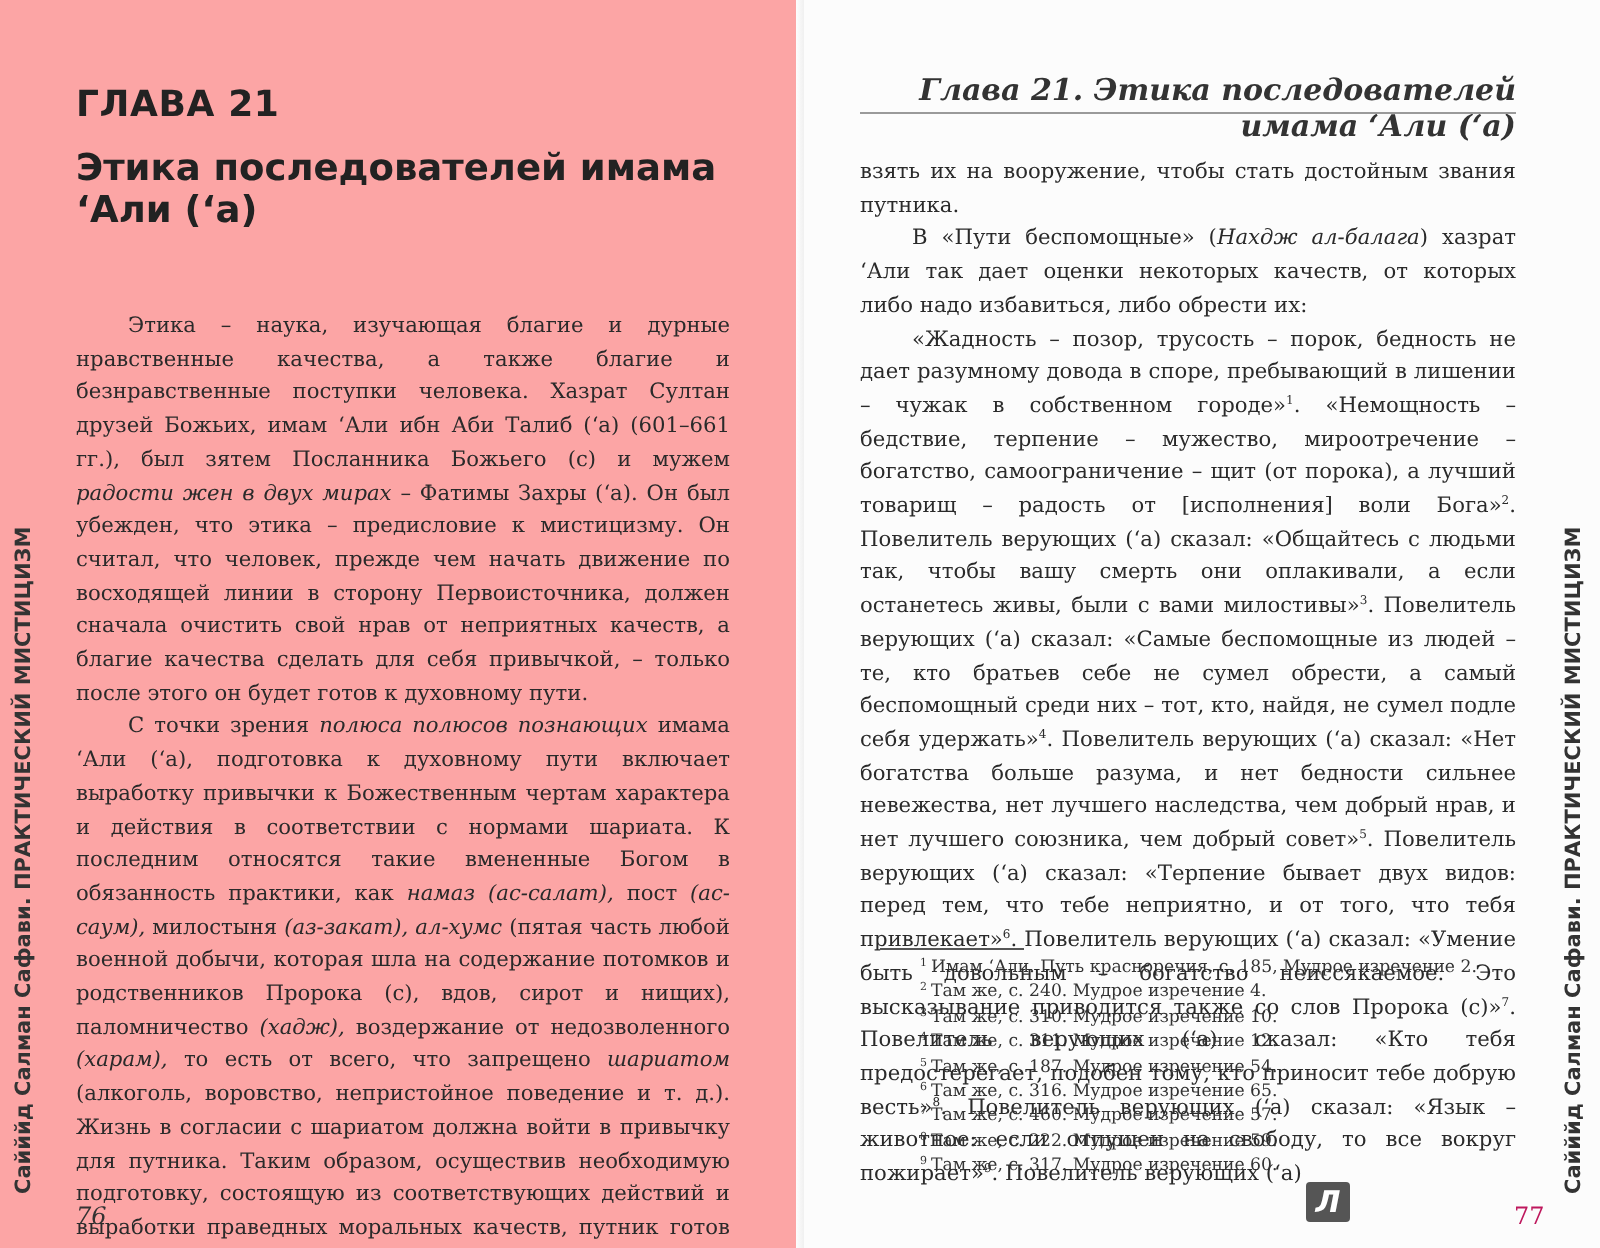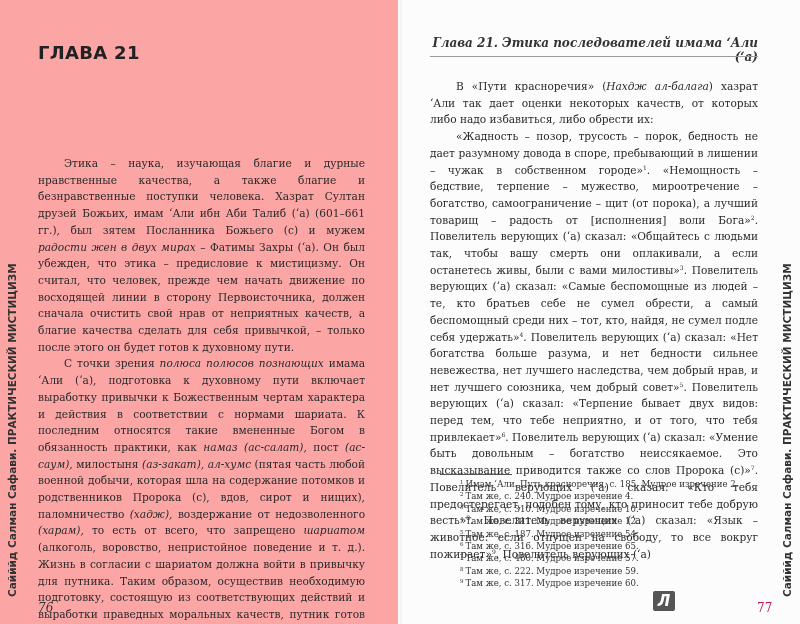--- a/index.html
+++ b/index.html
@@ -48,21 +48,21 @@
     .text p { margin: 0; text-indent: 26px; }
     .text p.noindent { text-indent: 0; }
     .text i { }
     .text sup { font-size: 6px; line-height: 0; vertical-align: 4px; }
     .left-body { left: 38px; top: 155px; width: 327px; }
     .right-body { left: 430px; top: 78px; width: 328px; }
 
     .running-head {
       position: absolute; left: 430px; top: 36px; width: 328px;
       text-align: right;
-      font-style: italic; font-weight: bold; font-size: 12px; color: #333;
+      font-style: italic; font-weight: bold; font-size: 15px; color: #333;
     }
     .head-rule {
       position: absolute; left: 430px; top: 56px; width: 328px; height: 1px;
       background: #9a9a9a;
     }
     .fn-rule {
       position: absolute; left: 440px; top: 474px; width: 72px; height: 1px;
       background: #555;
     }
     .footnotes {
@@ -85,39 +85,41 @@
       font-size: 15px; line-height: 20px; text-align: center; font-style: italic;
     }
   </style>
 </head>
 <body>
 
 <div class="spread">
 
   <div class="page page-left">
     <div class="chapter-label">ГЛАВА 21</div>
+    <div class="chapter-title">Этика последователей имама ‘Али (‘а)</div>
 
     <div class="text left-body">
       <p><span>Этика – наука, изучающая благие и дурные нравственные качества, а также благие и безнравственные поступки человека. Хазрат Султан друзей Божьих, имам ‘Али ибн Аби Талиб (‘а) (601–661 гг.), был зятем Посланника Божьего (с) и мужем </span><i>радости жен в двух мирах</i><span> – Фатимы Захры (‘а). Он был убежден, что этика – предисловие к мистицизму. Он считал, что человек, прежде чем начать движение по восходящей линии в сторону Первоисточника, должен сначала очистить свой нрав от неприятных качеств, а благие качества сделать для себя привычкой, – только после этого он будет готов к духовному пути.</span></p>
       <p><span>С точки зрения </span><i>полюса полюсов познающих</i><span> имама ‘Али (‘а), подготовка к духовному пути включает выработку привычки к Божественным чертам характера и действия в соответствии с нормами шариата. К последним относятся такие вмененные Богом в обязанность практики, как </span><i>намаз (ас-салат),</i><span> пост </span><i>(ас-саум),</i><span> милостыня </span><i>(аз-закат), ал-хумс</i><span> (пятая часть любой военной добычи, которая шла на содержание потомков и родственников Пророка (с), вдов, сирот и нищих), паломничество </span><i>(хадж),</i><span> воздержание от недозволенного </span><i>(харам),</i><span> то есть от всего, что запрещено </span><i>шариатом</i><span> (алкоголь, воровство, непристойное поведение и т. д.). Жизнь в согласии с шариатом должна войти в привычку для путника. Таким образом, осуществив необходимую подготовку, состоящую из соответствующих действий и выработки праведных моральных качеств, путник готов вступить на Путь и преодолеть все духовные стоянки, поскольку взгляд хазрата ‘Али (‘а) на вопрос этики – суфийский.</span></p>
 
     </div>
 
     <div class="page-num page-num-left">76</div>
   </div>
 
   <div class="gutter"></div>
 
   <div class="page page-right"></div>
 
   <div class="running-head">Глава 21. Этика последователей имама ‘Али (‘а)</div>
   <div class="head-rule"></div>
 
   <div class="text right-body">
-    <p><span>В «Пути красноречия» (</span><i>Нахдж ал-балага</i><span>) хазрат ‘Али так дает оценки некоторых качеств, от которых либо надо избавиться, либо обрести их:</span></p>
+    <p class="noindent">взять их на вооружение, чтобы стать достойным звания путника.</p>
+    <p><span>В «Пути беспомощные» (</span><i>Нахдж ал-балага</i><span>) хазрат ‘Али так дает оценки некоторых качеств, от которых либо надо избавиться, либо обрести их:</span></p>
     <p><span>«Жадность – позор, трусость – порок, бедность не дает разумному довода в споре, пребывающий в лишении – чужак в собственном городе»</span><sup>1</sup><span>. «Немощность – бедствие, терпение – мужество, мироотречение – богатство, самоограничение – щит (от порока), а лучший товарищ – радость от [исполнения] воли Бога»</span><sup>2</sup><span>. Повелитель верующих (‘а) сказал: «Общайтесь с людьми так, чтобы вашу смерть они оплакивали, а если останетесь живы, были с вами милостивы»</span><sup>3</sup><span>. Повелитель верующих (‘а) сказал: «Самые беспомощные из людей – те, кто братьев себе не сумел обрести, а самый беспомощный среди них – тот, кто, найдя, не сумел подле себя удержать»</span><sup>4</sup><span>. Повелитель верующих (‘а) сказал: «Нет богатства больше разума, и нет бедности сильнее невежества, нет лучшего наследства, чем добрый нрав, и нет лучшего союзника, чем добрый совет»</span><sup>5</sup><span>. Повелитель верующих (‘а) сказал: «Терпение бывает двух видов: перед тем, что тебе неприятно, и от того, что тебя привлекает»</span><sup>6</sup><span>. Повелитель верующих (‘а) сказал: «Умение быть довольным – богатство неиссякаемое. Это высказывание приводится также со слов Пророка (с)»</span><sup>7</sup><span>. Повелитель верующих (‘а) сказал: «Кто тебя предостерегает, подобен тому, кто приносит тебе добрую весть»</span><sup>8</sup><span>. Повелитель верующих (‘а) сказал: «Язык – животное: если отпущен на свободу, то все вокруг пожирает»</span><sup>9</sup><span>. Повелитель верующих (‘а)</span></p>
   </div>
 
   <div class="fn-rule"></div>
   <div class="footnotes">
     <div><sup>1</sup><span>Имам ‘Али. Путь красноречия, с. 185, Мудрое изречение 2.</span></div>
     <div><sup>2</sup><span>Там же, с. 240. Мудрое изречение 4.</span></div>
     <div><sup>3</sup><span>Там же, с. 310. Мудрое изречение 10.</span></div>
     <div><sup>4</sup><span>Там же, с. 311. Мудрое изречение 12.</span></div>
     <div><sup>5</sup><span>Там же, с. 187. Мудрое изречение 54.</span></div>

